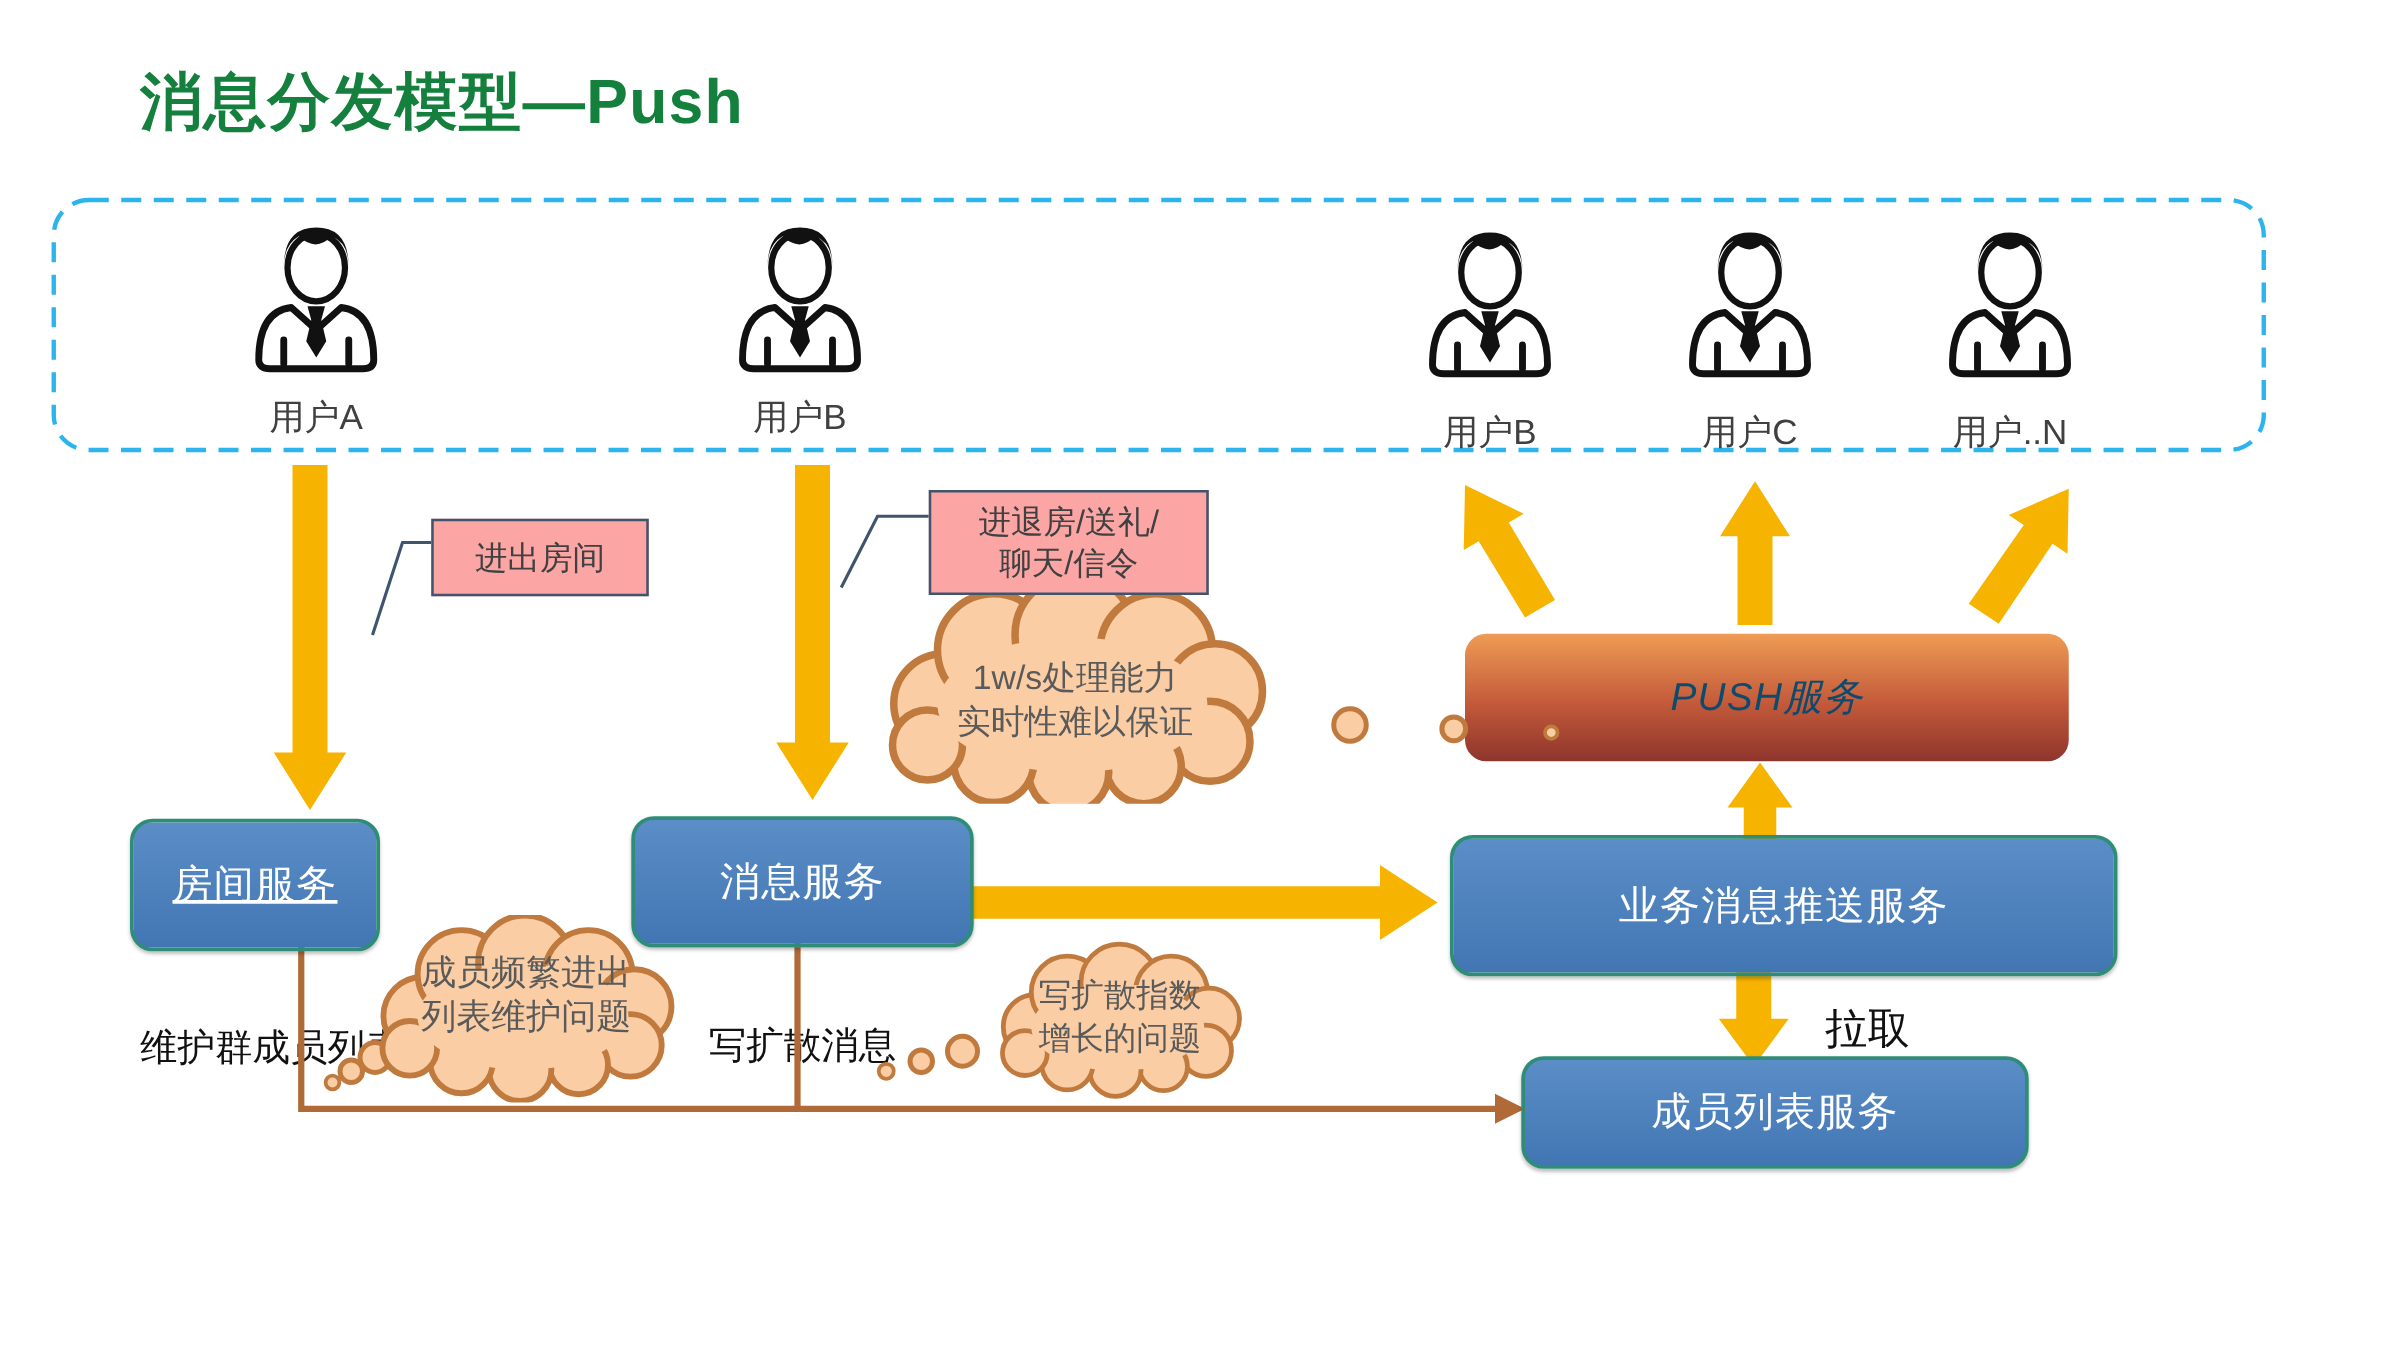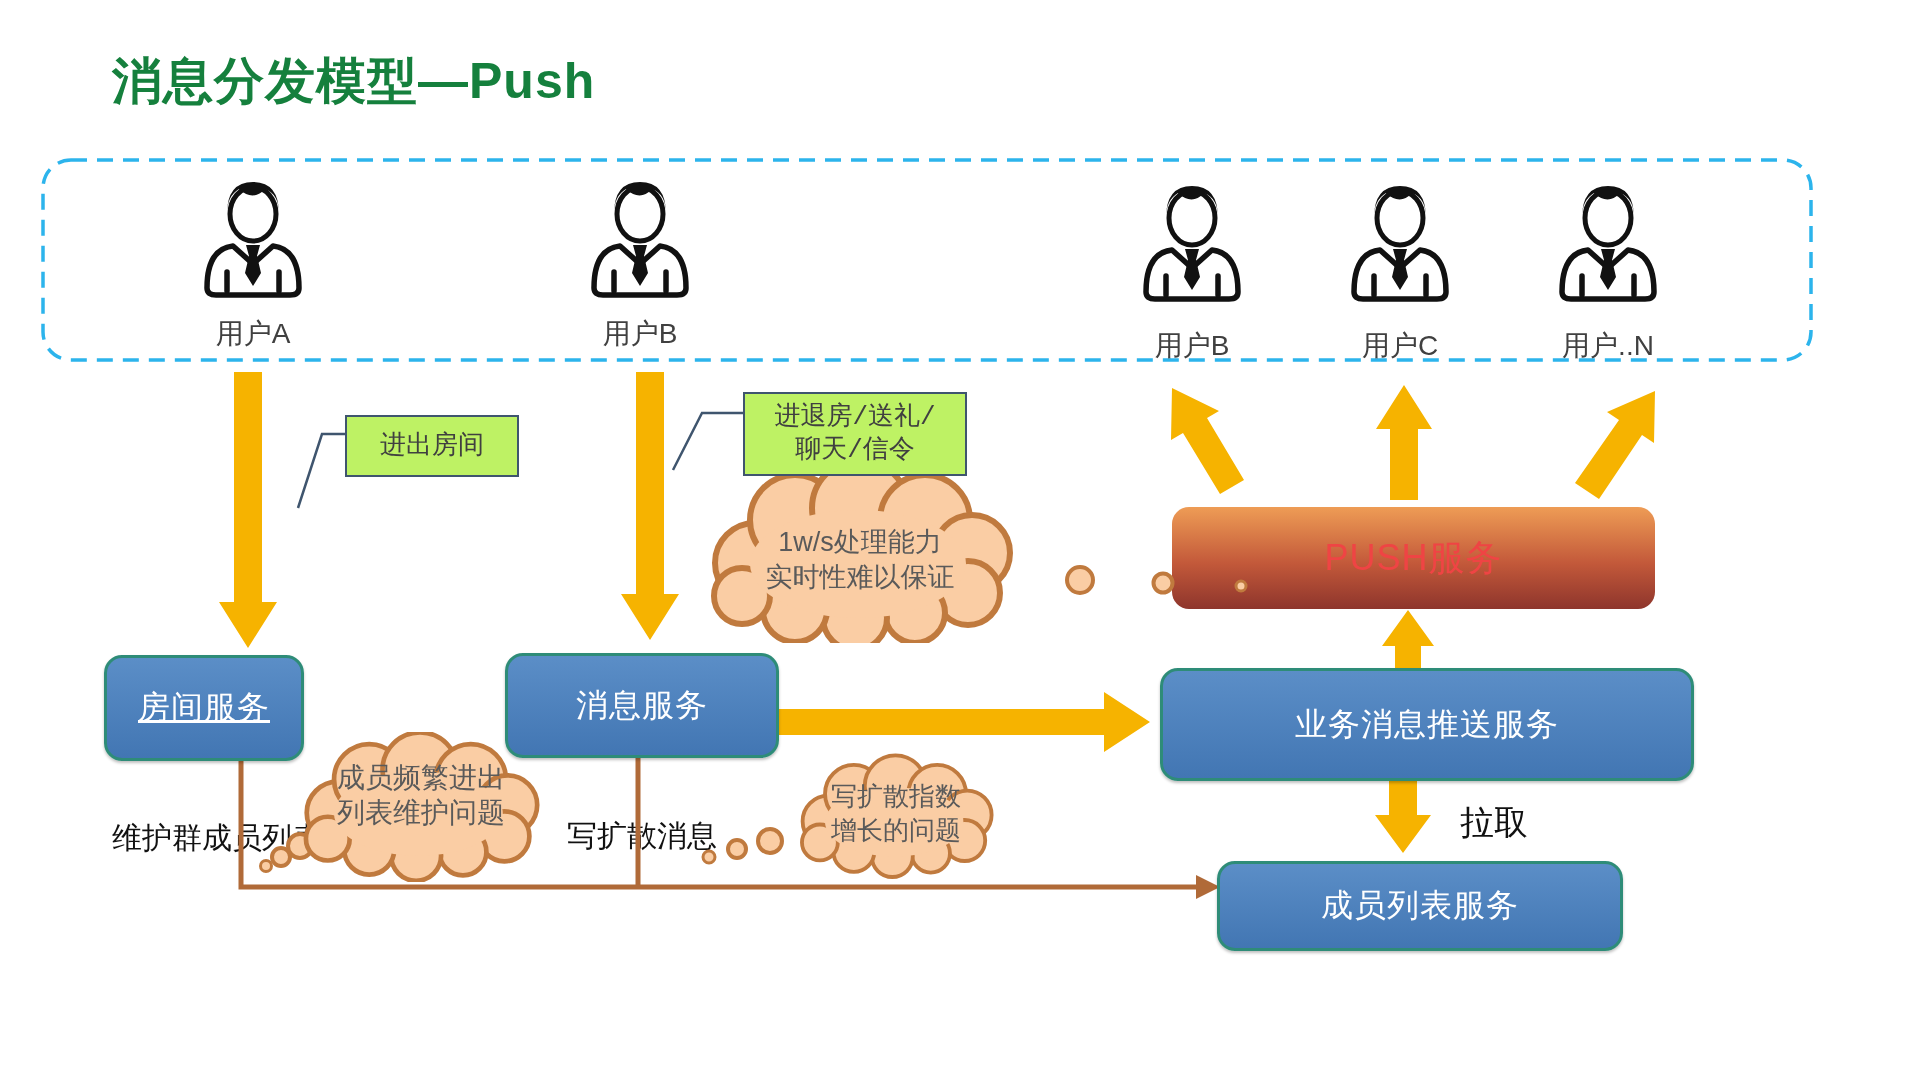--- a/index.html
+++ b/index.html
@@ -12,24 +12,24 @@
   #title{left:112px;top:48px;width:900px;height:80px;font-size:50px;font-weight:600;color:#15803d;letter-spacing:1px;}
   .user-label{width:160px;height:40px;font-size:28px;color:#404040;}
   .svg-layer{left:0;top:0;width:1919px;height:1079px;}
   .under-text{font-size:30px;color:#111111;white-space:nowrap;}
   .service-box{
     border-radius:18px;background:linear-gradient(#5b8ec7,#4276b3);
     border:3px solid #2E8C78;color:#ffffff;
     box-shadow:0 2px 3px rgba(0,0,0,0.25);
   }
   .service-box .lbl{font-size:32px;letter-spacing:1px;}
-  .callout-box{background:#bef264;border:2px solid #3f556e;color:#404040;font-family:Liberation Mono, monospace;}
+  .callout-box{background:#fca5a5;border:2px solid #3f556e;color:#404040;}
   .callout-box .lbl{font-size:26px;line-height:33px;}
   .cloud-text{color:#5a5a5a;font-size:27px;line-height:35px;white-space:nowrap;}
-  .push-label{font-size:36px;color:#ef4444;letter-spacing:1px;}
+  .push-label{font-size:31px;color:#0c4a6e;letter-spacing:1px;font-style:italic;}
   .annot{font-size:30px;color:#111111;white-space:nowrap;}
 </style>
 </head>
 <body>
 
 <div id="stage">
 
   <div class="abs under-text" style="left:112px;top:818px;">维护群成员列表</div>
   <div class="abs under-text" style="left:567px;top:816px;text-align:right;">写扩散消息</div>
 
@@ -157,18 +157,18 @@
   </div>
   <div class="abs service-box center" style="left:505px;top:653px;width:268px;height:99px;">
     <span class="lbl">消息服务</span>
   </div>
   <div class="abs center" style="left:1172px;top:507px;width:483px;height:102px;">
     <span class="push-label">PUSH服务</span>
   </div>
   <div class="abs service-box center" style="left:1160px;top:668px;width:528px;height:107px;">
     <span class="lbl">业务消息推送服务</span>
   </div>
-  <div class="abs service-box center" style="left:1217px;top:845px;width:400px;height:84px;margin-top:16px;">
+  <div class="abs service-box center" style="left:1217px;top:845px;width:400px;height:84px;">
     <span class="lbl">成员列表服务</span>
   </div>
 
   <div class="abs annot" style="left:1460px;top:800px;font-size:34px;text-align:right;">拉取</div>
 </div>
 
 </body></html>

